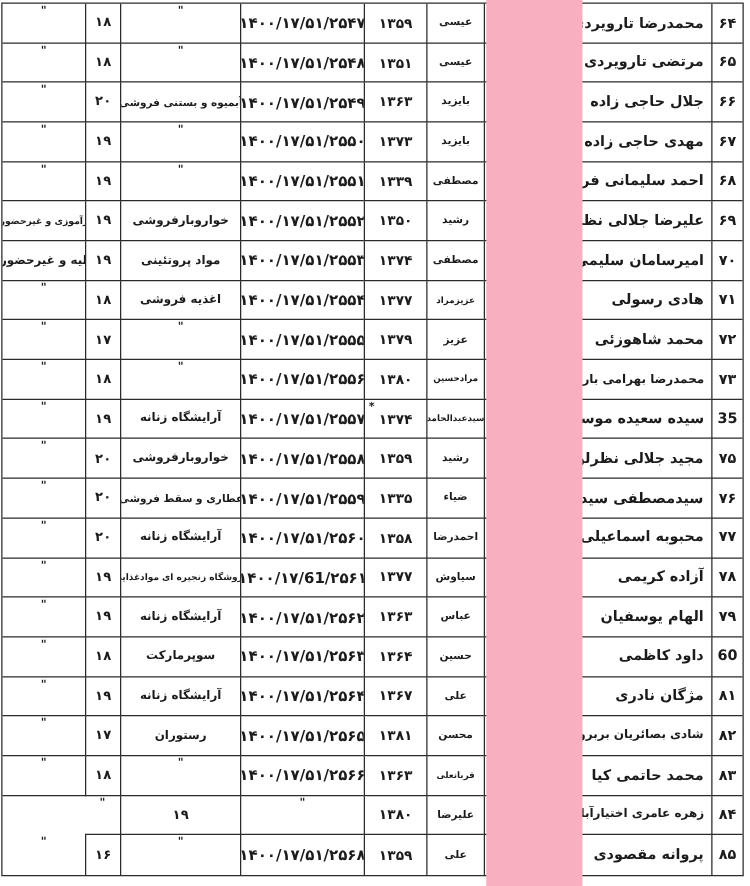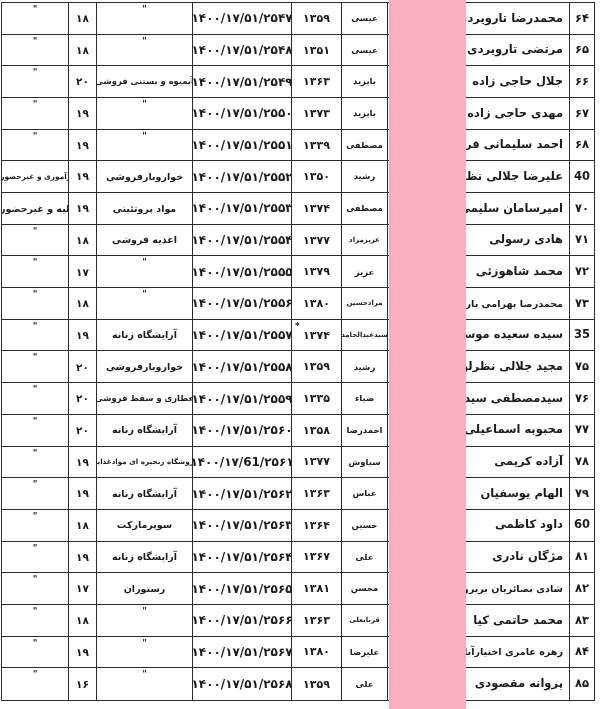--- a/index.html
+++ b/index.html
@@ -211,21 +211,21 @@
         </div>
         <div class="cell c-score">
           <span>۱۹</span>
         </div>
         <div class="cell c-training ditto">
           <span>"</span>
         </div>
       </div>
       <div class="row">
         <div class="cell c-no">
-          <span>40</span>
+          <span>۶۹</span>
         </div>
         <div class="cell c-name">
           <span>علیرضا جلالی نظرلو</span>
         </div>
         <div class="cell c-covered"></div>
         <div class="cell c-father">
           <span>رشید</span>
         </div>
         <div class="cell c-birth">
           <span>۱۳۵۰</span>
@@ -628,23 +628,20 @@
         </div>
         <div class="cell c-name long">
           <span>زهره عامری اختیارآبادی</span>
         </div>
         <div class="cell c-covered"></div>
         <div class="cell c-father">
           <span>علیرضا</span>
         </div>
         <div class="cell c-birth">
           <span>۱۳۸۰</span>
-        </div>
-        <div class="cell c-license">
-          <span>۱۴۰۰/۱۷/۵۱/۲۵۶۷</span>
         </div>
         <div class="cell c-occ ditto">
           <span>"</span>
         </div>
         <div class="cell c-score">
           <span>۱۹</span>
         </div>
         <div class="cell c-training ditto">
           <span>"</span>
         </div>

